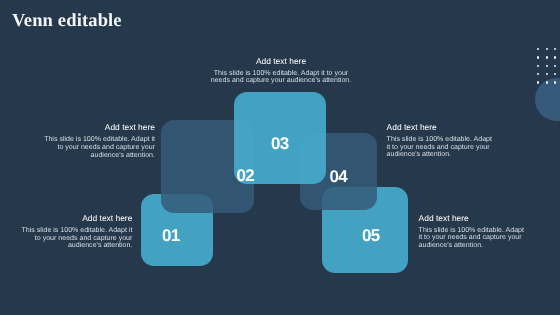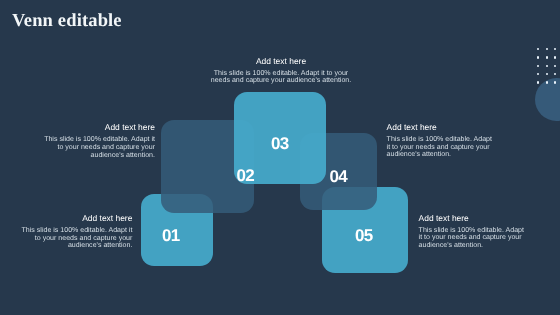--- a/index.html
+++ b/index.html
@@ -48,21 +48,21 @@
   <div class="sq" style="left:141px;top:194px;width:72px;height:72px;background:rgba(70,170,203,0.93);"></div>
   <div class="sq" style="left:322px;top:187px;width:86px;height:86px;background:rgba(70,170,203,0.93);"></div>
   <div class="sq" style="left:161px;top:120px;width:93px;height:93px;background:rgba(53,92,121,0.85);"></div>
   <div class="sq" style="left:300px;top:133px;width:77px;height:77px;background:rgba(53,92,121,0.85);"></div>
   <div class="sq" style="left:234px;top:92px;width:92px;height:92px;background:rgba(70,170,203,0.93);"></div>
 
   <div class="num" style="left:141px;top:194px;width:60px;height:72px;">01</div>
   <div class="num" style="left:151px;top:120px;width:93px;height:100px;margin-left:48px;">02</div>
   <div class="num" style="left:234px;top:92px;width:92px;height:92px;">03</div>
   <div class="num" style="left:300px;top:132px;width:77px;height:77px;">04</div>
-  <div class="num" style="left:322px;top:187px;width:84px;height:86px;">05</div>
+  <div class="num" style="left:329px;top:187px;width:84px;height:86px;">05</div>
 
   <div class="tb" style="left:206px;top:56.8px;width:150px;text-align:center;">
     <div class="h">Add text here</div>
     <div class="b">This slide is 100% editable. Adapt it to your needs and capture your audience's attention.</div>
   </div>
   <div class="tb" style="left:40px;top:123.2px;width:115px;text-align:right;">
     <div class="h">Add text here</div>
     <div class="b">This slide is 100% editable. Adapt it to your needs and capture your audience's attention.</div>
   </div>
   <div class="tb" style="left:17px;top:214px;width:115.4px;text-align:right;">

